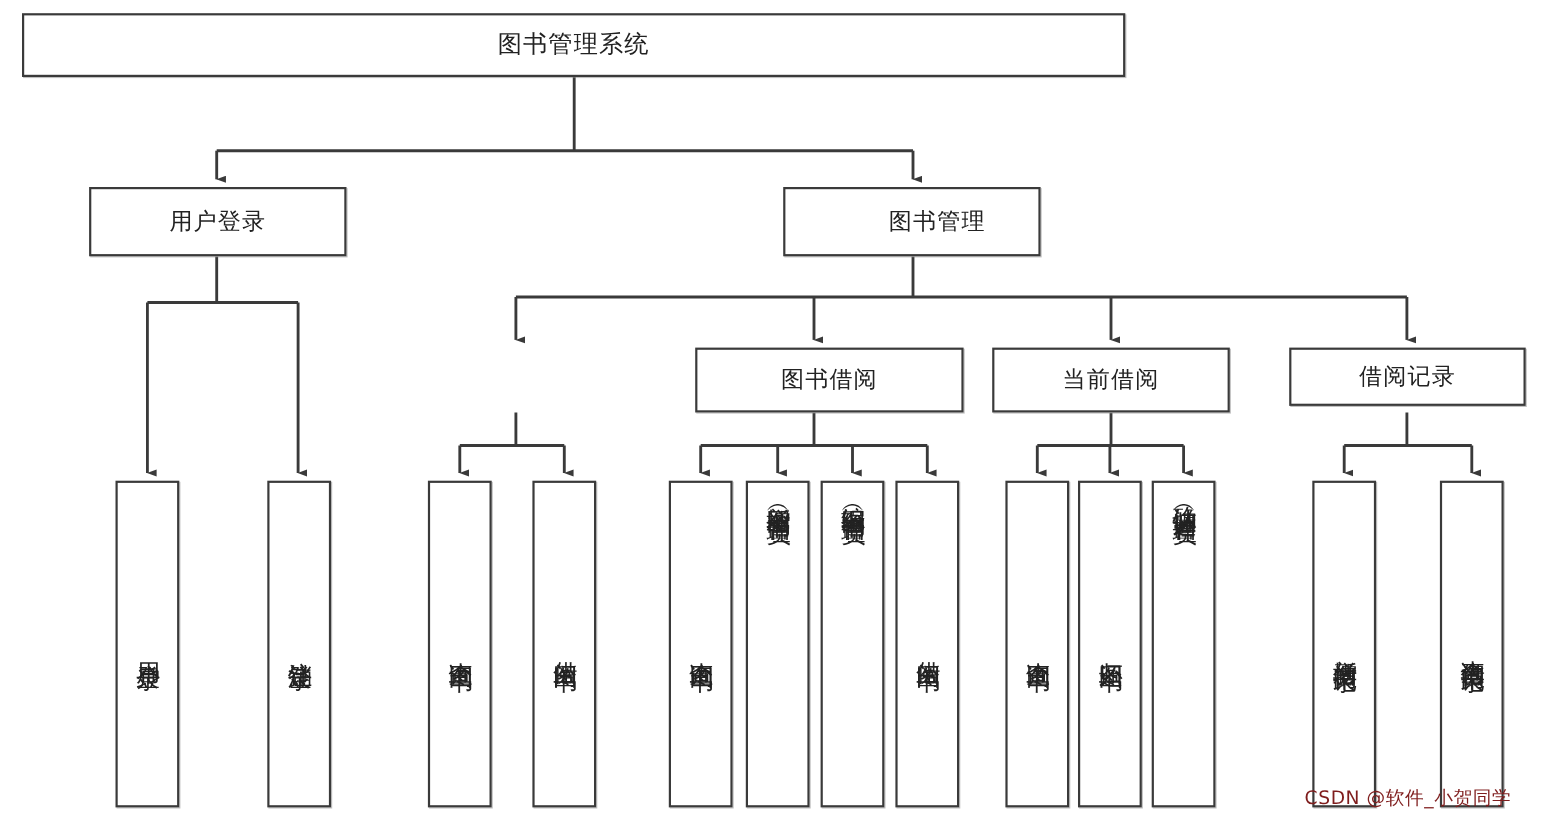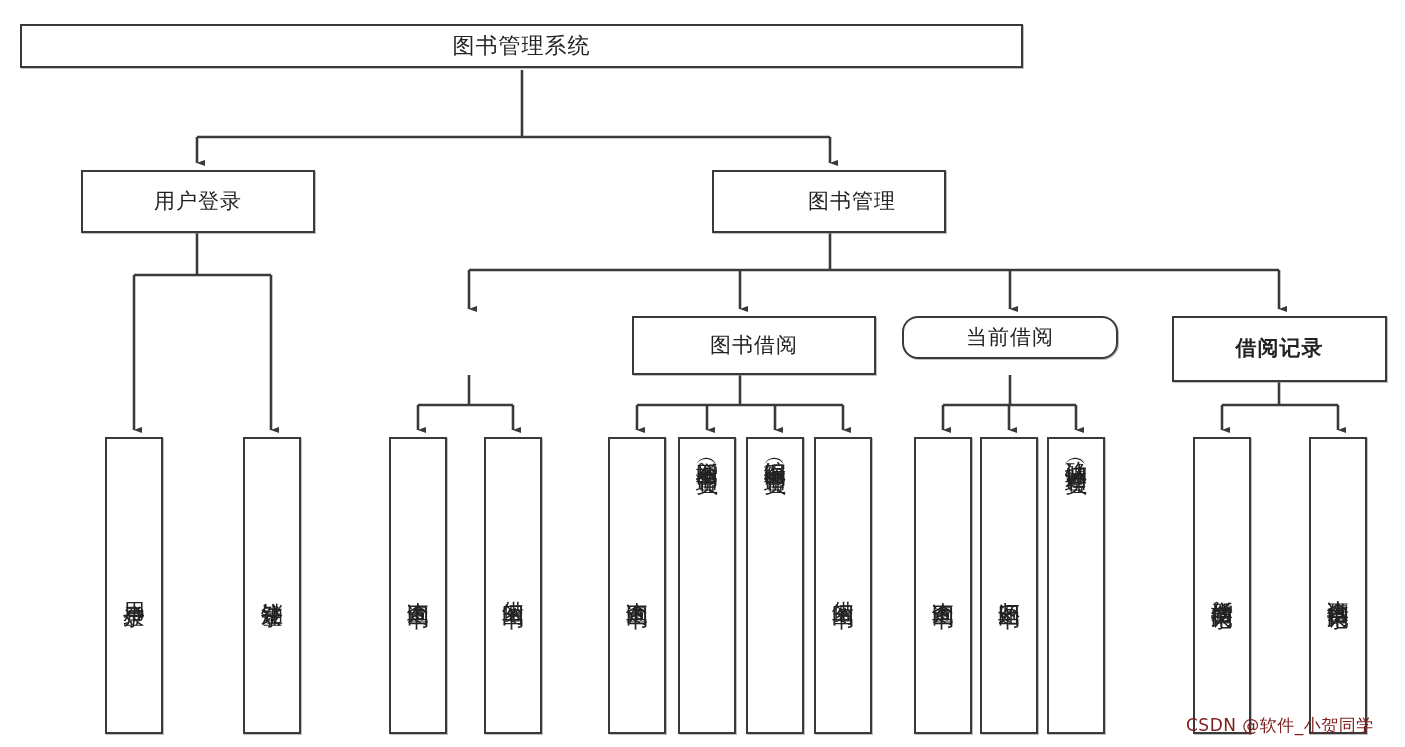--- a/index.html
+++ b/index.html
@@ -121,42 +121,42 @@
       <path d="M 1009,405 L 1009,430" marker-end="url(#arrowhead)"></path>
       <path d="M 1076,405 L 1076,430" marker-end="url(#arrowhead)"></path>
 
       <path d="M 1279,375 L 1279,405"></path>
       <path d="M 1222,405 L 1338,405"></path>
       <path d="M 1222,405 L 1222,430" marker-end="url(#arrowhead)"></path>
       <path d="M 1338,405 L 1338,430" marker-end="url(#arrowhead)"></path>
     </g>
   </svg>
 
-  <div class="node node-root" style="left:20px; top:24px; width:1003px; height:44px;">
+  <div class="node node-root" style="left:20px; top:12px; width:1003px; height:58px;">
     <span class="node-h">图书管理系统</span>
   </div>
 
   <div class="node" style="left:81px; top:170px; width:234px; height:63px;">
     <span class="node-h">用户登录</span>
   </div>
 
   <div class="node" style="left:712px; top:170px; width:234px; height:63px;padding-left:46px;">
     <span class="node-h">图书管理</span>
   </div>
 
 
   <div class="node" style="left:632px; top:316px; width:244px; height:59px;">
     <span class="node-h">图书借阅</span>
   </div>
 
-  <div class="node" style="left:902px; top:316px; width:216px; height:43px;border-radius:16px;">
+  <div class="node" style="left:902px; top:316px; width:216px; height:59px;">
     <span class="node-h">当前借阅</span>
   </div>
 
-  <div class="node" style="left:1172px; top:316px; width:215px; height:66px;font-weight:bold;">
+  <div class="node" style="left:1172px; top:316px; width:215px; height:53px;">
     <span class="node-h">借阅记录</span>
   </div>
 
   <div class="node node-leaf leaf-mid" style="left:105px; top:437px; width:58px; height:297px;">
     <span class="node-v">用户登录</span>
   </div>
 
   <div class="node node-leaf leaf-mid" style="left:243px; top:437px; width:58px; height:297px;">
     <span class="node-v">注销登录</span>
   </div>

